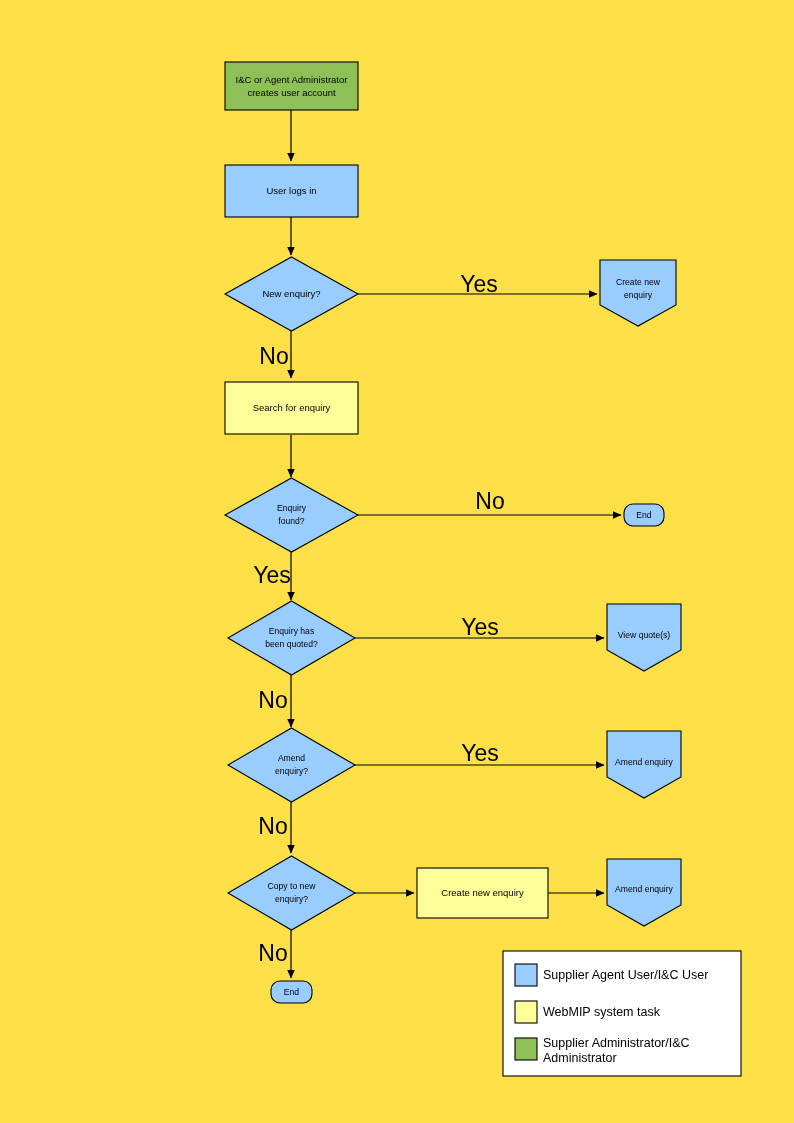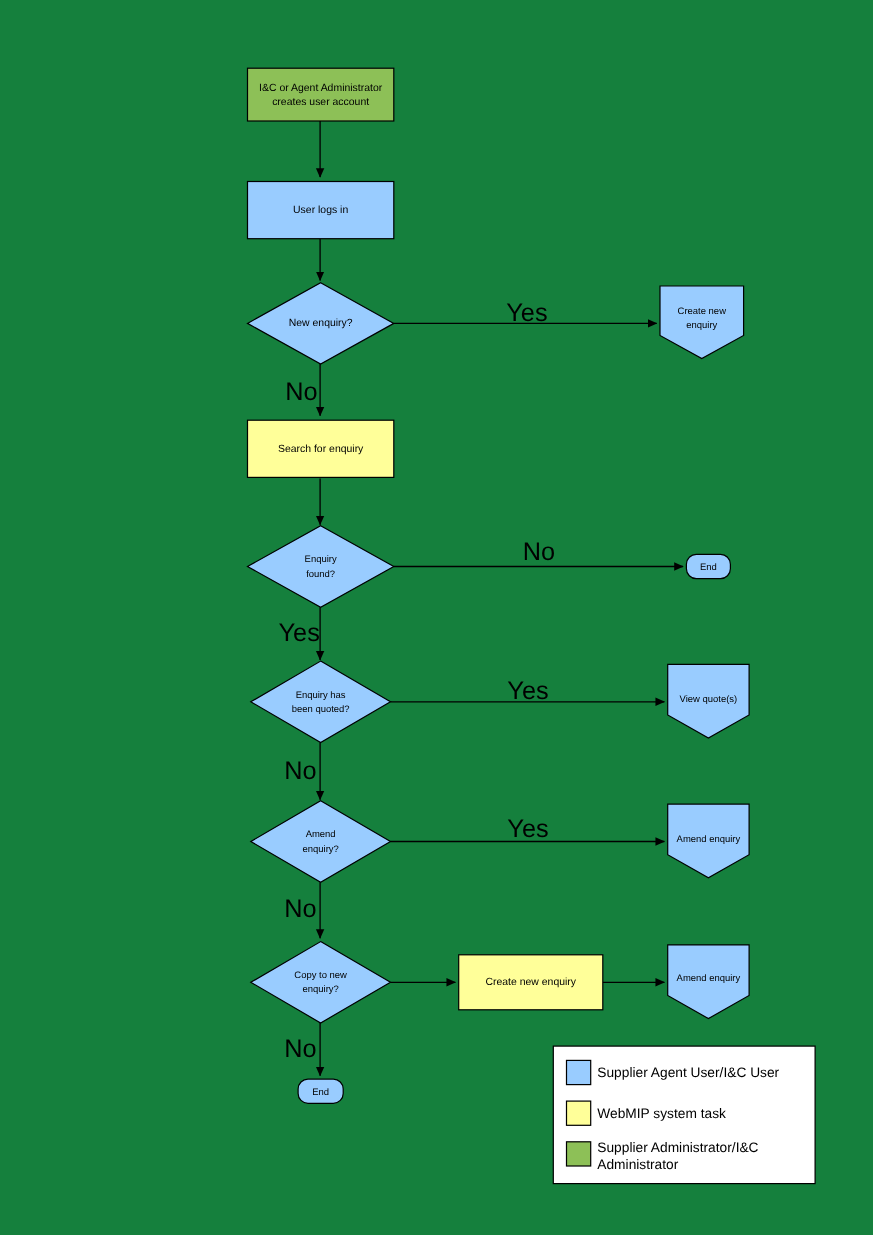--- a/index.html
+++ b/index.html
@@ -7,21 +7,21 @@
     padding: 0;
     background: #ffffff;
   }
   body {
     font-family: "Liberation Sans", sans-serif;
   }
   #canvas {
     position: relative;
     width: 794px;
     height: 1123px;
-    background: #15803d;
+    background: #fde047;
     overflow: hidden;
   }
   svg#flow {
     position: absolute;
     left: 0;
     top: 0;
     width: 794px;
     height: 1123px;
   }
   .node-text {

